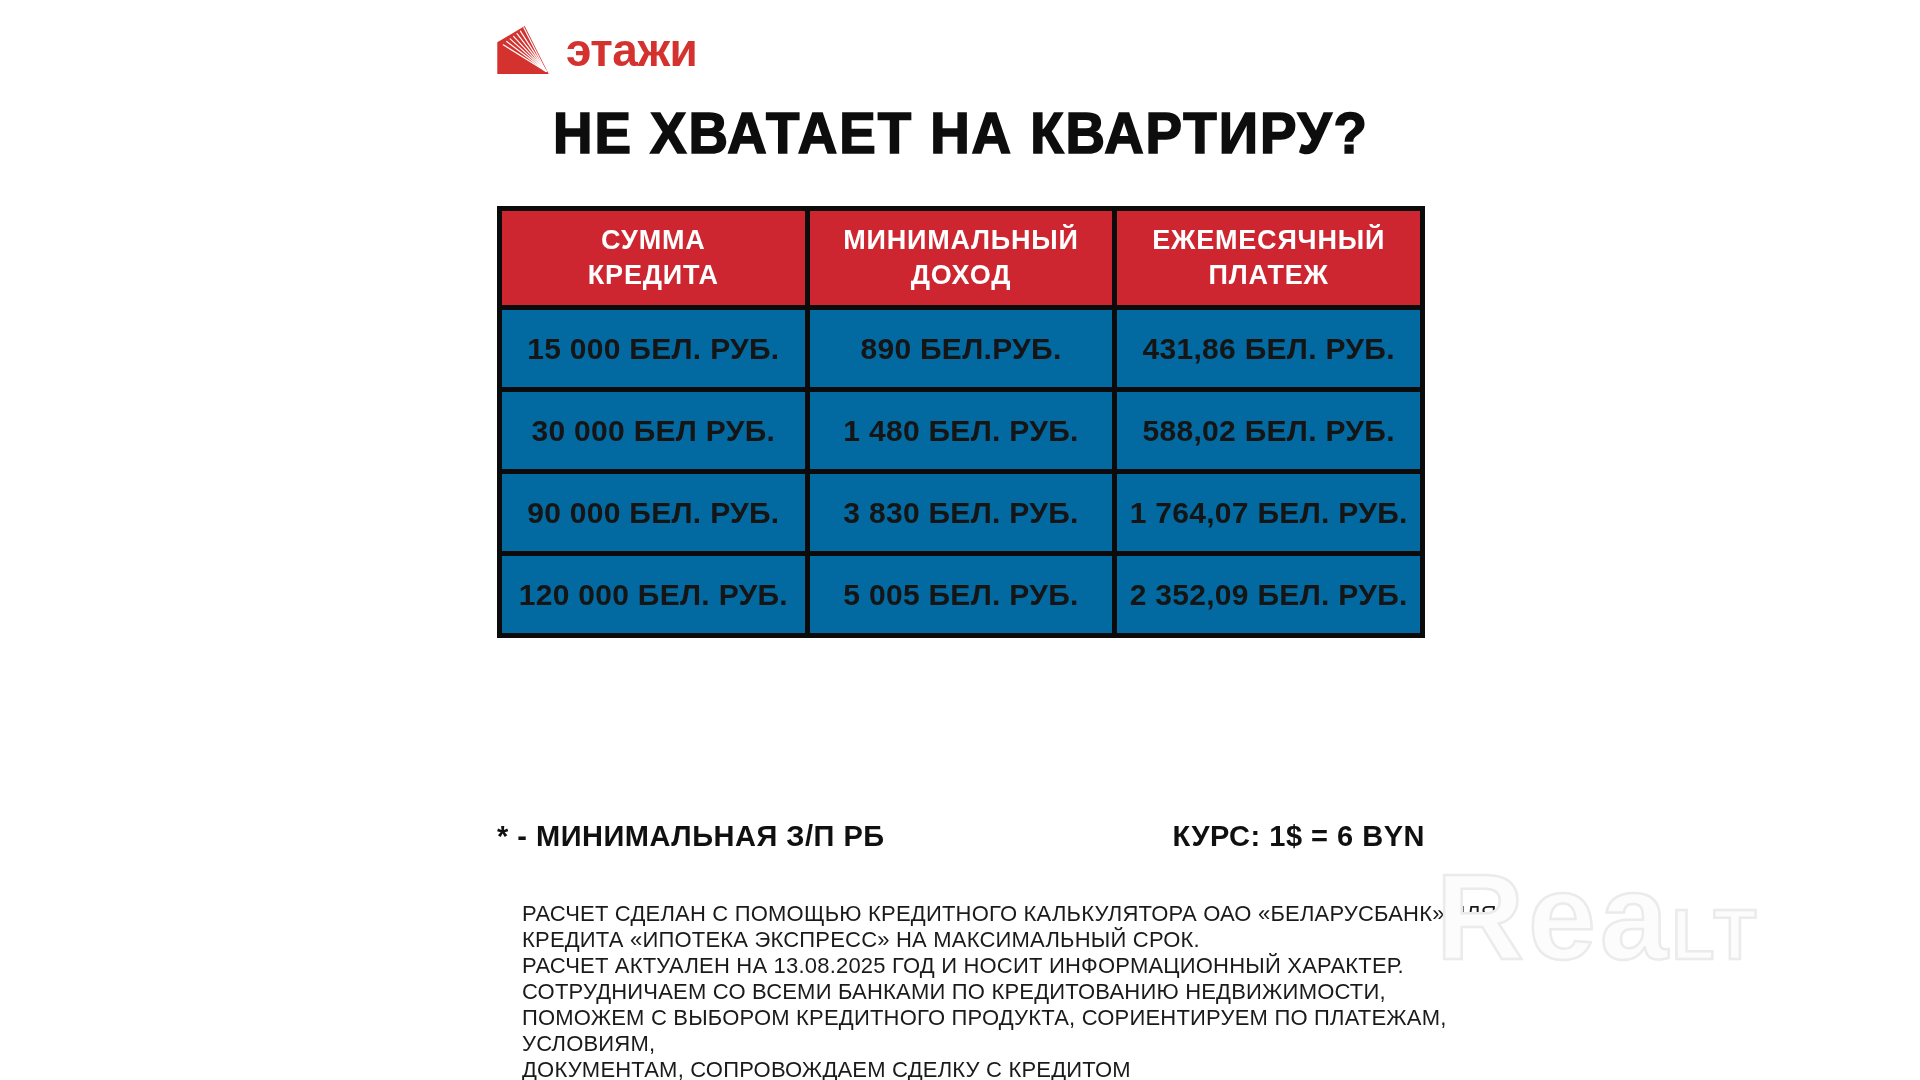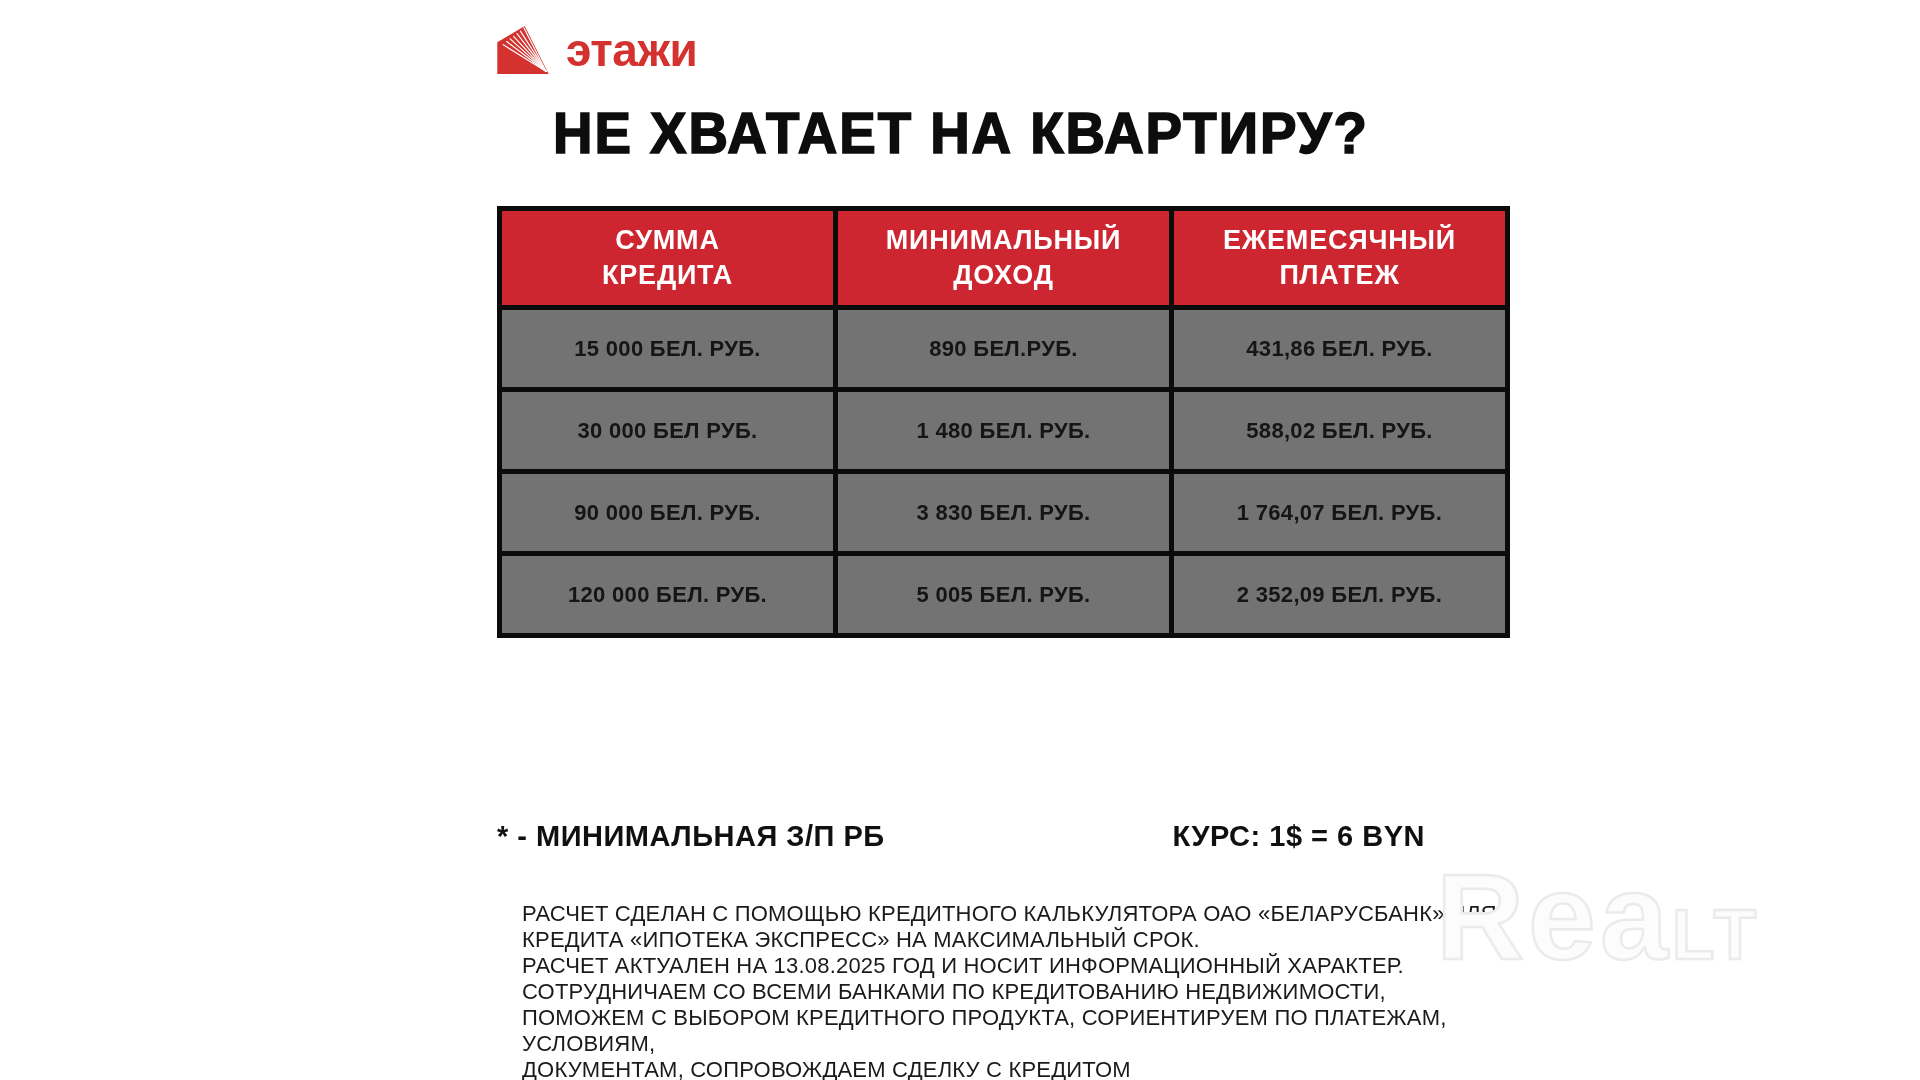--- a/index.html
+++ b/index.html
@@ -28,36 +28,36 @@
     position: absolute; left: 497px; top: 102px; width: 928px;
     margin: 0; text-align: center; white-space: nowrap;
     font-size: 57px; font-weight: 700; color: #0d0d0d;
     letter-spacing: 2px; line-height: 1.1;
     -webkit-text-stroke: 1.6px #0d0d0d;
     transform: scaleX(0.96); transform-origin: center;
   }
 
   
   table.credit {
-    position: absolute; left: 497px; top: 206px; width: 1013px;
+    position: absolute; left: 497px; top: 206px; width: 928px;
     border-collapse: collapse; table-layout: fixed;
   }
   table.credit th, table.credit td {
     border: 5px solid #0b0b0b;
     text-align: center; vertical-align: middle;
     padding: 0;
   }
   table.credit th {
     background: #ce2630; color: #ffffff;
     height: 94px; font-size: 27px; font-weight: 700;
     letter-spacing: 0.8px; line-height: 35px;
   }
   table.credit td {
-    background: #737373; color: #151515;
-    height: 77px; font-size: 22px; font-weight: 700;
+    background: #0369a1; color: #151515;
+    height: 77px; font-size: 30px; font-weight: 700;
     letter-spacing: 0.3px;
   }
 
   
   .footnote {
     position: absolute; left: 497px; top: 820px; width: 928px;
     display: flex; justify-content: space-between; align-items: baseline;
     font-size: 29px; font-weight: 700; color: #101010; letter-spacing: 0.5px; gap: 48px;
   }
 

